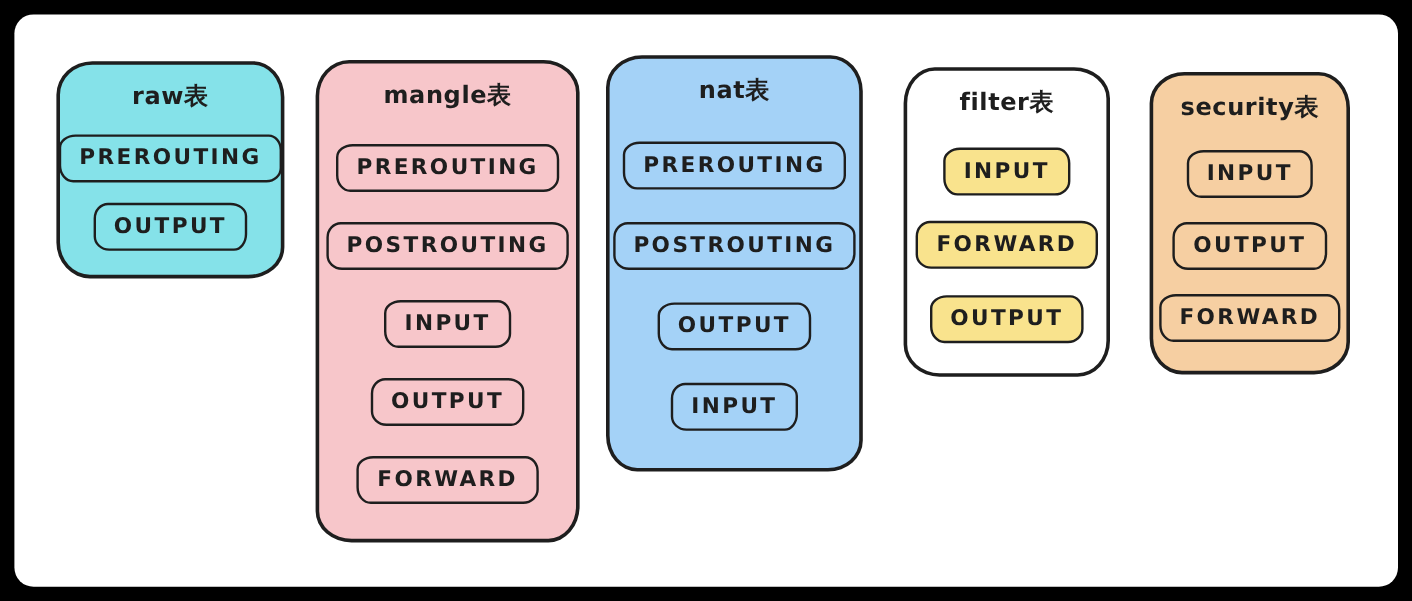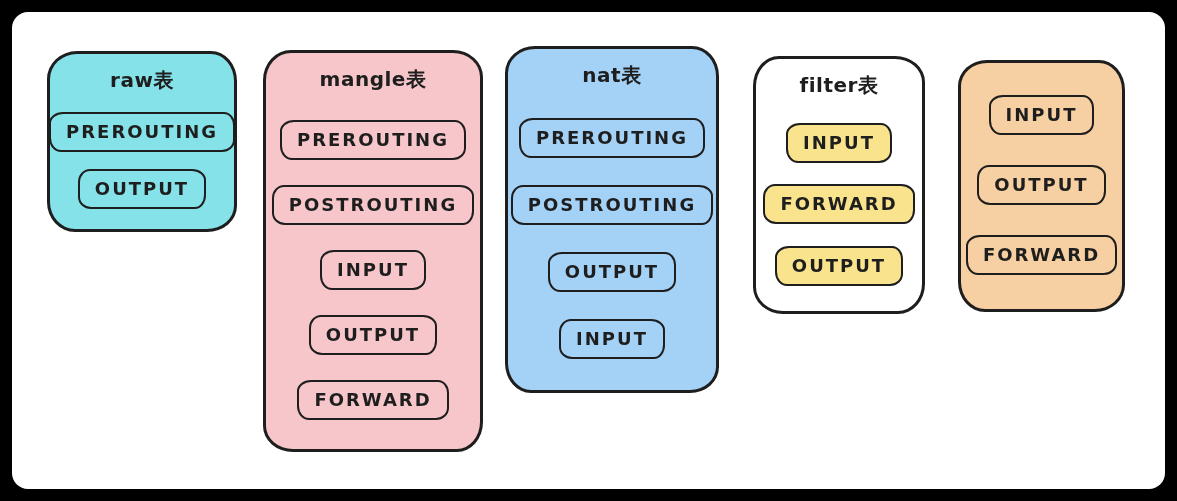--- a/index.html
+++ b/index.html
@@ -103,19 +103,20 @@
   <div class="table-box t-filter" style="background-color: #ffffff;">
     <div class="table-title">filter表</div>
     <div class="chain-list">
       <div class="chain" style="background-color: rgb(249, 227, 141);">INPUT</div>
       <div class="chain" style="background-color: rgb(249, 227, 141);">FORWARD</div>
       <div class="chain" style="background-color: rgb(249, 227, 141);">OUTPUT</div>
     </div>
   </div>
 
   <div class="table-box t-security" style="background-color: rgb(246, 207, 162);">
+    <div class="table-title">security表</div>
     <div class="chain-list">
       <div class="chain" style="background-color: rgb(246, 207, 162);">INPUT</div>
       <div class="chain" style="background-color: rgb(246, 207, 162);">OUTPUT</div>
       <div class="chain" style="background-color: rgb(246, 207, 162);">FORWARD</div>
     </div>
   </div>
 </div>
 
 </body></html>

